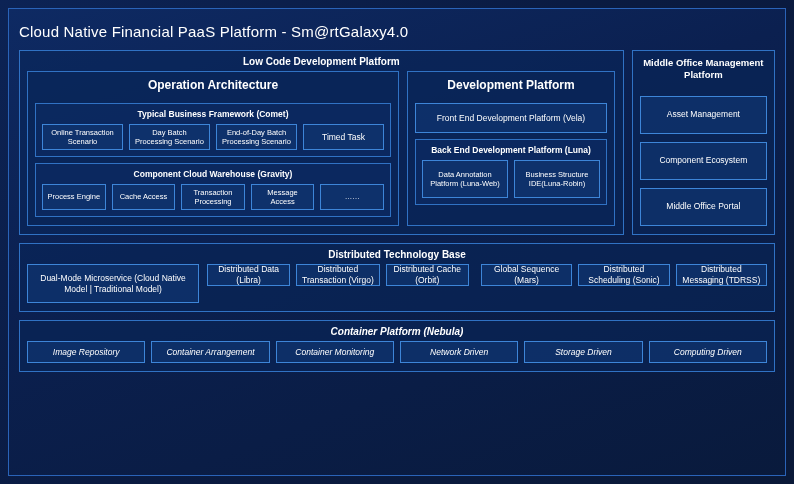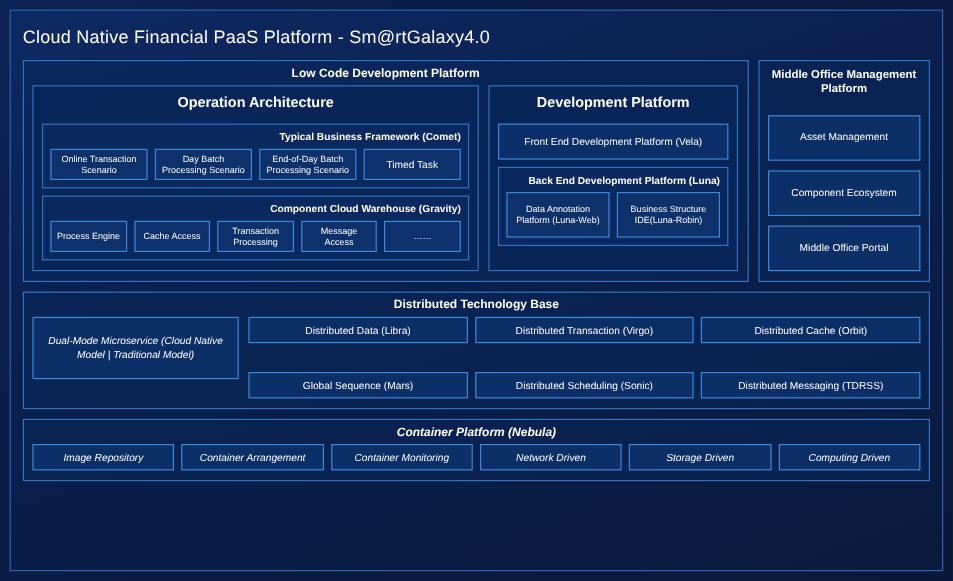--- a/index.html
+++ b/index.html
@@ -90,39 +90,39 @@
   .dev-plat { width: 208px; padding: 0 7px 8px 7px; }
 
   .subpanel {
     border: 1px solid #3072c4;
     background: rgba(13, 44, 100, 0.6);
     box-sizing: border-box;
     padding: 0 6px 6px 6px;
     margin-top: 6px;
   }
   .sub-title {
-    text-align: right;
+    text-align: center;
     font-size: 8.5px;
     font-weight: bold;
     padding: 5px 0 5px 0;
     color: #ffffff;
   }
   .row { display: flex; gap: 6px; }
   .row > .box { flex: 1; }
 
   .mid-office { width: 144px; padding: 0 7px 8px 7px; }
   .mid-office .panel-title { font-size: 9.5px; line-height: 1.3; padding: 6px 2px 6px 2px; text-align: center; }
   .mid-office .box { height: 38px; margin-top: 8px; }
 
   
   .dtb { margin-top: 8px; padding: 0 7px 8px 7px; }
   .dtb-body { display: flex; gap: 8px; }
   .dtb-left { width: 172px; }
-  .dtb-left .box { height: 52px; font-style: italic; }
-  .dtb-right { flex: 1; display: flex; flex-direction: column; gap: 24px; }
+  .dtb-left .box { height: 39px; }
+  .dtb-right { flex: 1; display: flex; gap: 12px; }
   .dtb-right .row > .box { height: 22px; }
 
   
   .container-plat { margin-top: 8px; padding: 0 7px 8px 7px; font-style: italic; }
   .container-plat .row > .box { height: 22px; }
 </style>
 </head>
 <body>
 
 <div id="page">

